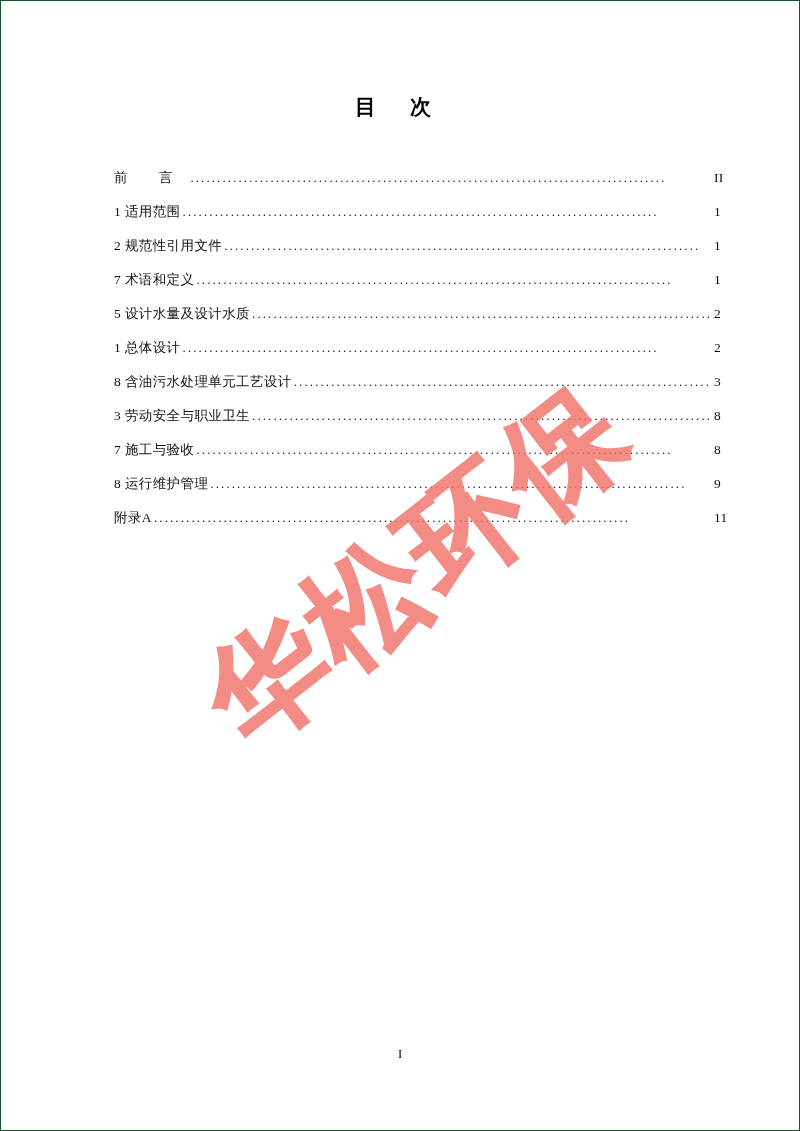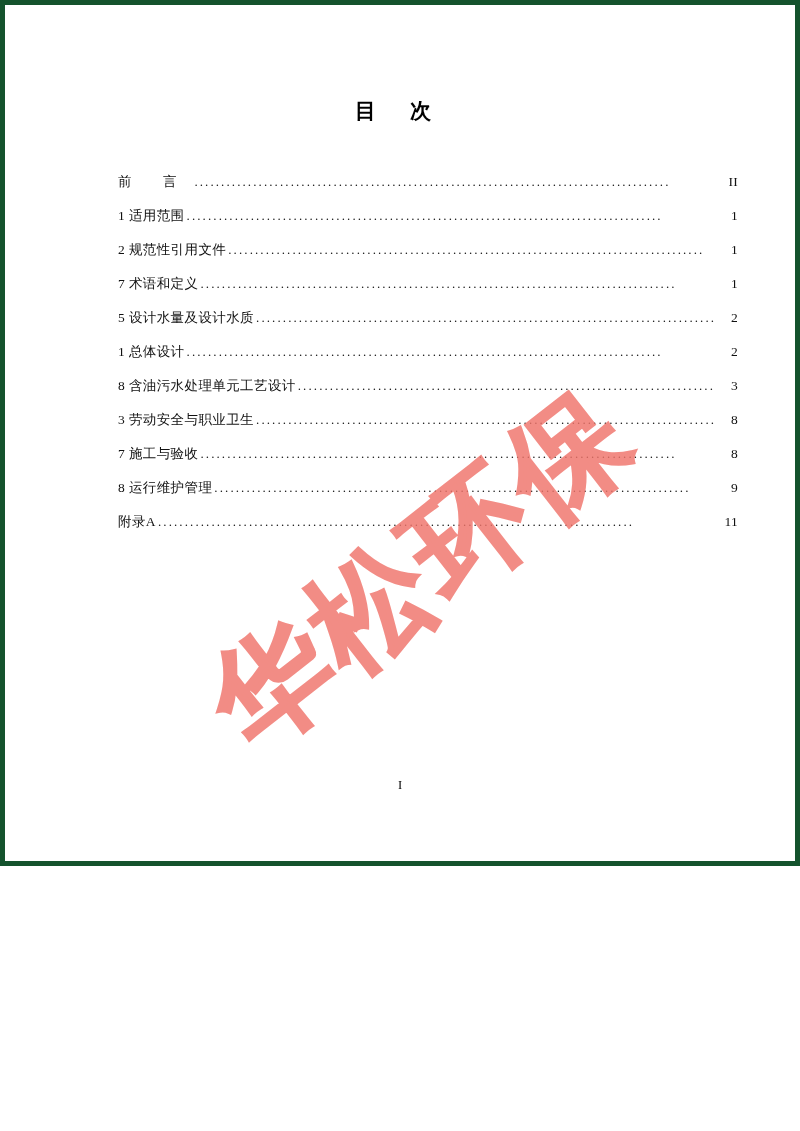--- a/index.html
+++ b/index.html
@@ -3,23 +3,23 @@
 <meta charset="utf-8">
 <style>
   html, body {
     margin: 0;
     padding: 0;
     background: #ffffff;
   }
   .page {
     position: relative;
     width: 800px;
-    height: 866px;
+    height: 1131px;
     background: #ffffff;
-    border: 5px solid #14532d;
+    border: 1px solid #14532d;
     box-sizing: border-box;
     overflow: hidden;
     font-family: "Liberation Serif", "DejaVu Serif", serif;
     color: #000000;
   }
   .title {
     position: absolute;
     top: 92px;
     left: 0;
     width: 100%;
@@ -60,21 +60,21 @@
     white-space: nowrap;
     margin: 0 4px 0 2px;
     font-size: 13px;
     letter-spacing: 2.1px;
     color: #1a1a1a;
     line-height: 1;
   }
   .toc-row .page-num {
     flex: 0 0 auto;
     min-width: 20px;
-    text-align: right;
+    text-align: left;
     font-size: 13.5px;
     letter-spacing: 0.3px;
   }
   .footer-page {
     position: absolute;
     bottom: 68px;
     left: 0;
     width: 100%;
     text-align: center;
     font-size: 12.5px;

